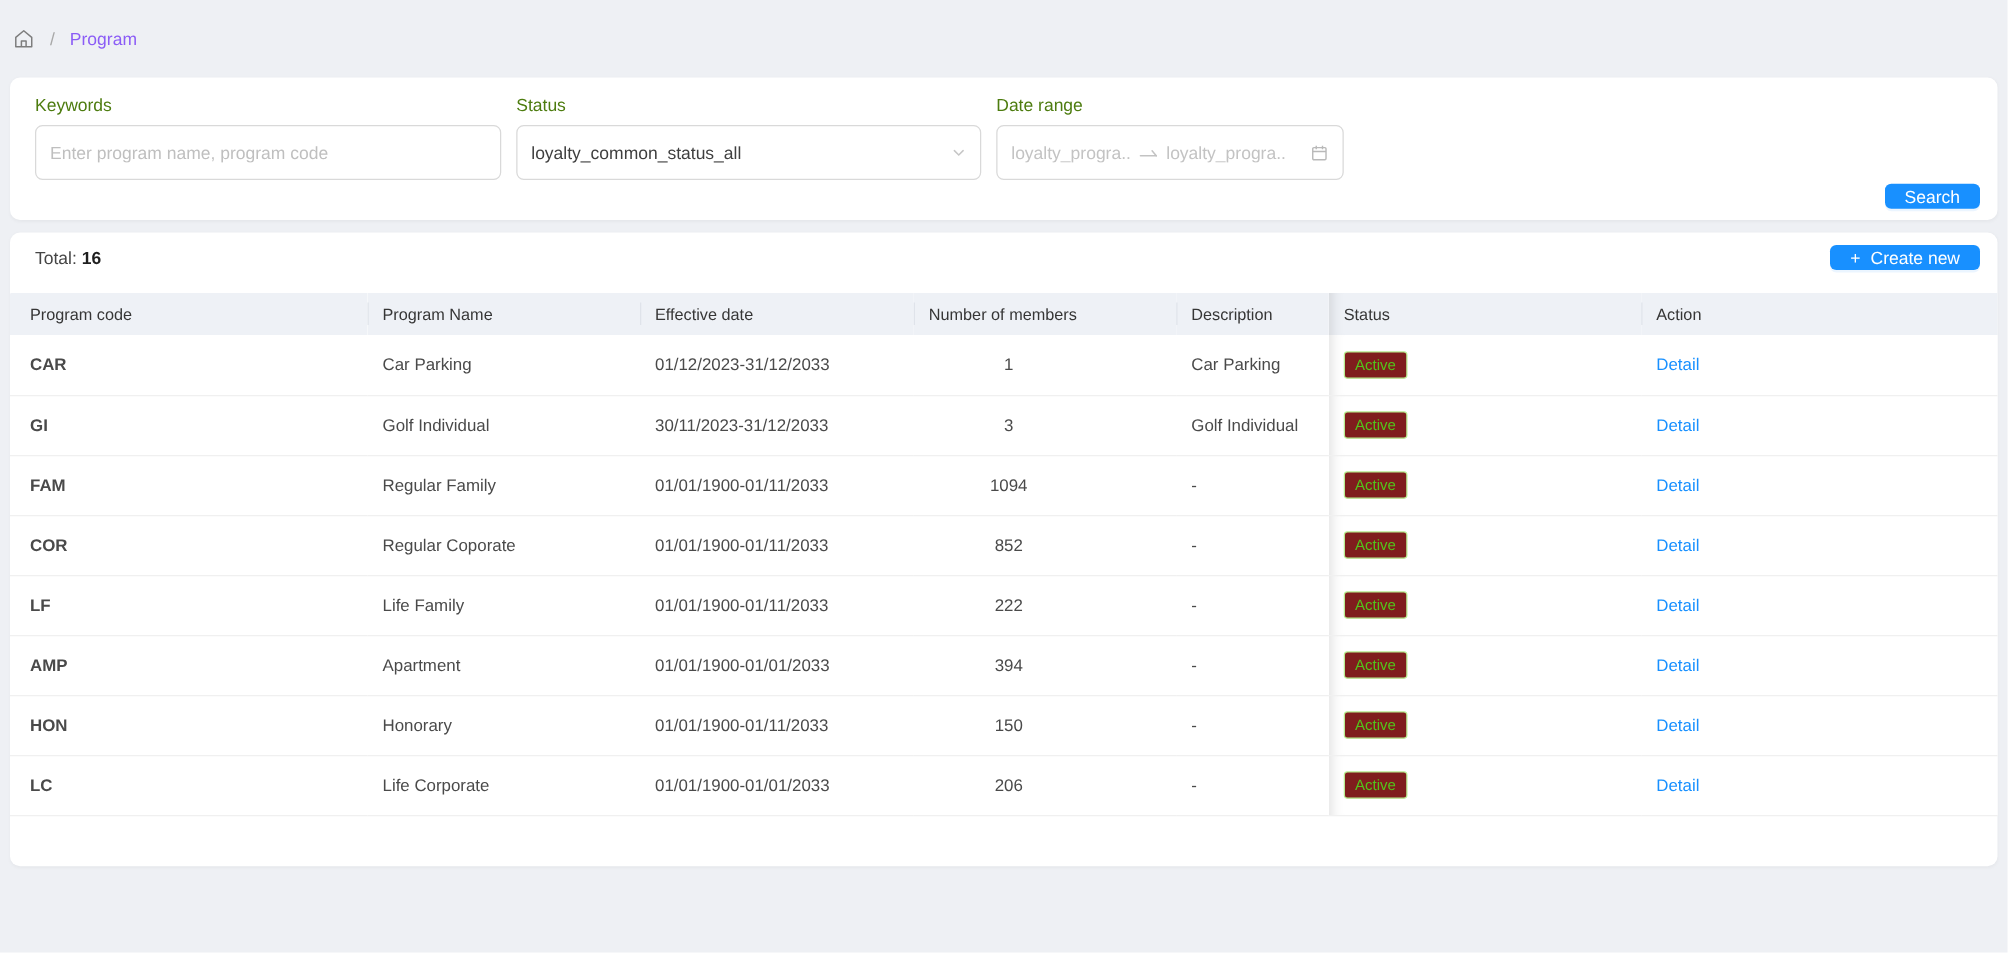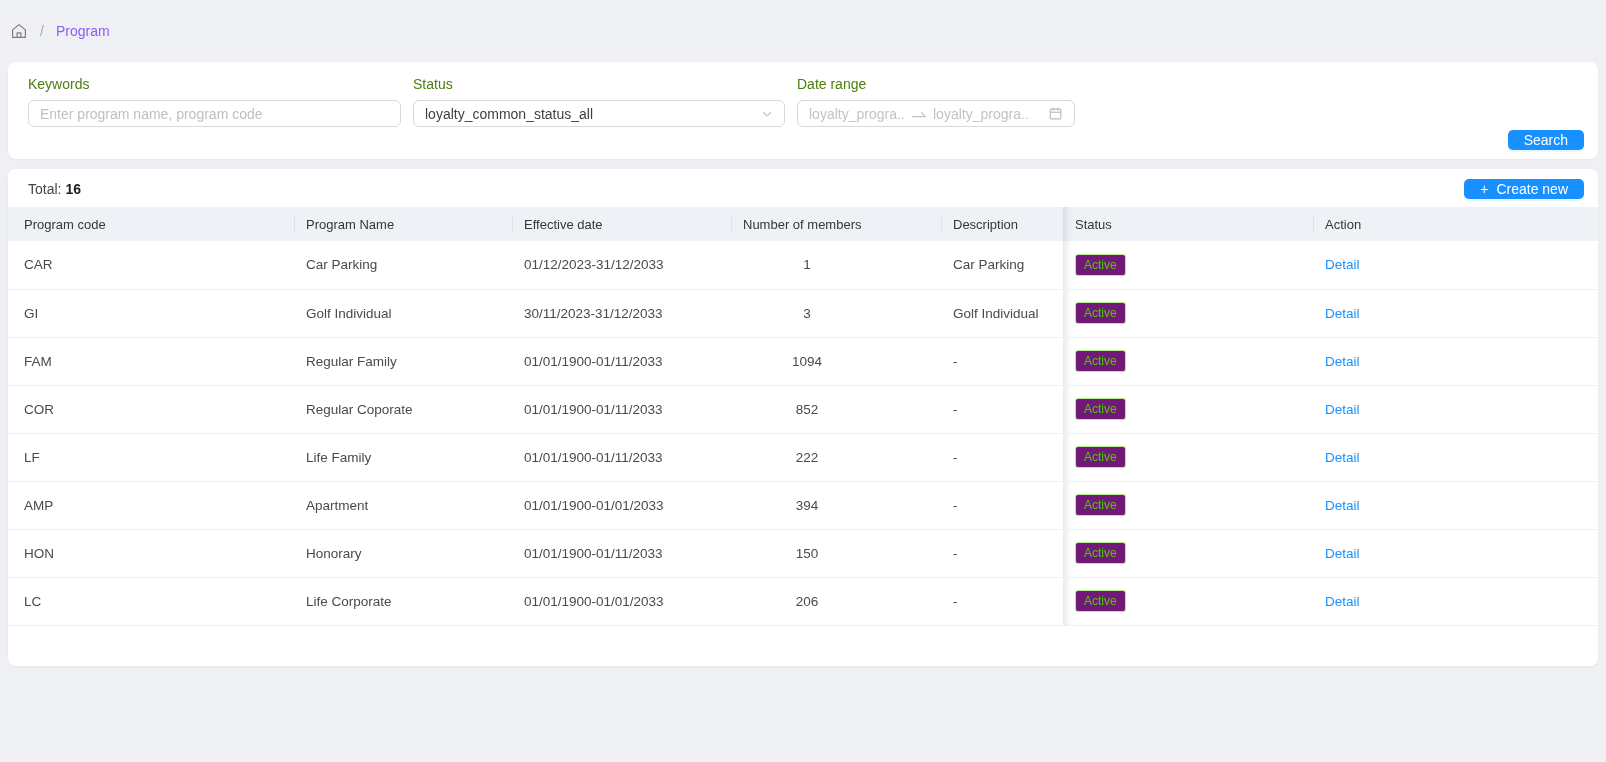--- a/index.html
+++ b/index.html
@@ -22,21 +22,21 @@
 
   
   .card {
     background: #fff; border-radius: 8px; margin: 0 8px;
     box-shadow: 0 1px 3px rgba(0,0,0,0.04);
   }
   .filter-card { padding: 12px 14px 9px 20px; }
   .filters { display: flex; gap: 12px; }
   .field .label { color: #4d7c0f; height: 20px; line-height: 20px; margin-bottom: 6px; }
   .input, .select, .range {
-    height: 27px; border: 1px solid #d9d9d9; border-radius: 6px; background: #fff;
+    height: 44px; border: 1px solid #d9d9d9; border-radius: 6px; background: #fff;
     font-size: 14px; width: 100%;
   }
   .input { padding: 0 11px; color: #404040; outline: none; }
   .input::placeholder { color: #bfbfbf; }
   .select {
     display: flex; align-items: center; justify-content: space-between;
     padding: 0 11px; color: #3f3f3f; cursor: pointer;
   }
   .select .chev { color: #c6c6c6; display: inline-flex; }
   .range { display: flex; align-items: center; padding: 0 11px; gap: 6px; }
@@ -59,41 +59,41 @@
 
   
   .table-card { margin-top: 10px; padding-bottom: 40px; }
   .table-toolbar {
     display: flex; align-items: center; justify-content: space-between;
     padding: 10px 14px 0 20px;
   }
   .total { color: #454545; }
   .total b { color: #1f1f1f; margin-left: 4px; font-weight: 700; text-align: right; }
 
-  table { width: 100%; border-collapse: collapse; table-layout: fixed; margin-top: 8px; }
+  table { width: 100%; border-collapse: collapse; table-layout: fixed; margin-top: 18px; }
   thead th {
     background: #eef1f6; height: 34px; font-weight: 500; color: #363636;
     text-align: left; font-size: 13px; padding: 0 8px 0 12px; position: relative;
   }
   thead th:first-child { padding-left: 16px; border-top-left-radius: 2px; }
   thead th.divider::before {
     content: ""; position: absolute; left: 0; top: 8px; bottom: 8px; width: 1px;
     background: #dfe3ea;
   }
   tbody td {
     height: 48px; border-bottom: 1px solid #f0f0f0; color: #4a4a4a;
     font-size: 13.5px; padding: 0 8px 0 12px; background: #fff;
   }
-  tbody td:first-child { padding-left: 16px; }
+  tbody td:first-child { padding-left: 16px; font-weight: bold; }
   td.num { text-align: center; padding-right: 70px; }
   .fixed-col {
     box-shadow: inset 12px 0 10px -10px rgba(0,0,0,0.13);
   }
   .tag {
-    display: inline-block; background: #701a75; border: 1px solid #b7eb8f;
+    display: inline-block; background: #7f1d1d; border: 1px solid #b7eb8f;
     color: #52c41a; font-size: 12px; line-height: 20px; padding: 0 8px;
     border-radius: 3px;
   }
   .link { color: #1890ff; cursor: pointer; text-decoration: none; }
 </style>
 </head>
 <body>
 
 <div class="page">
 

